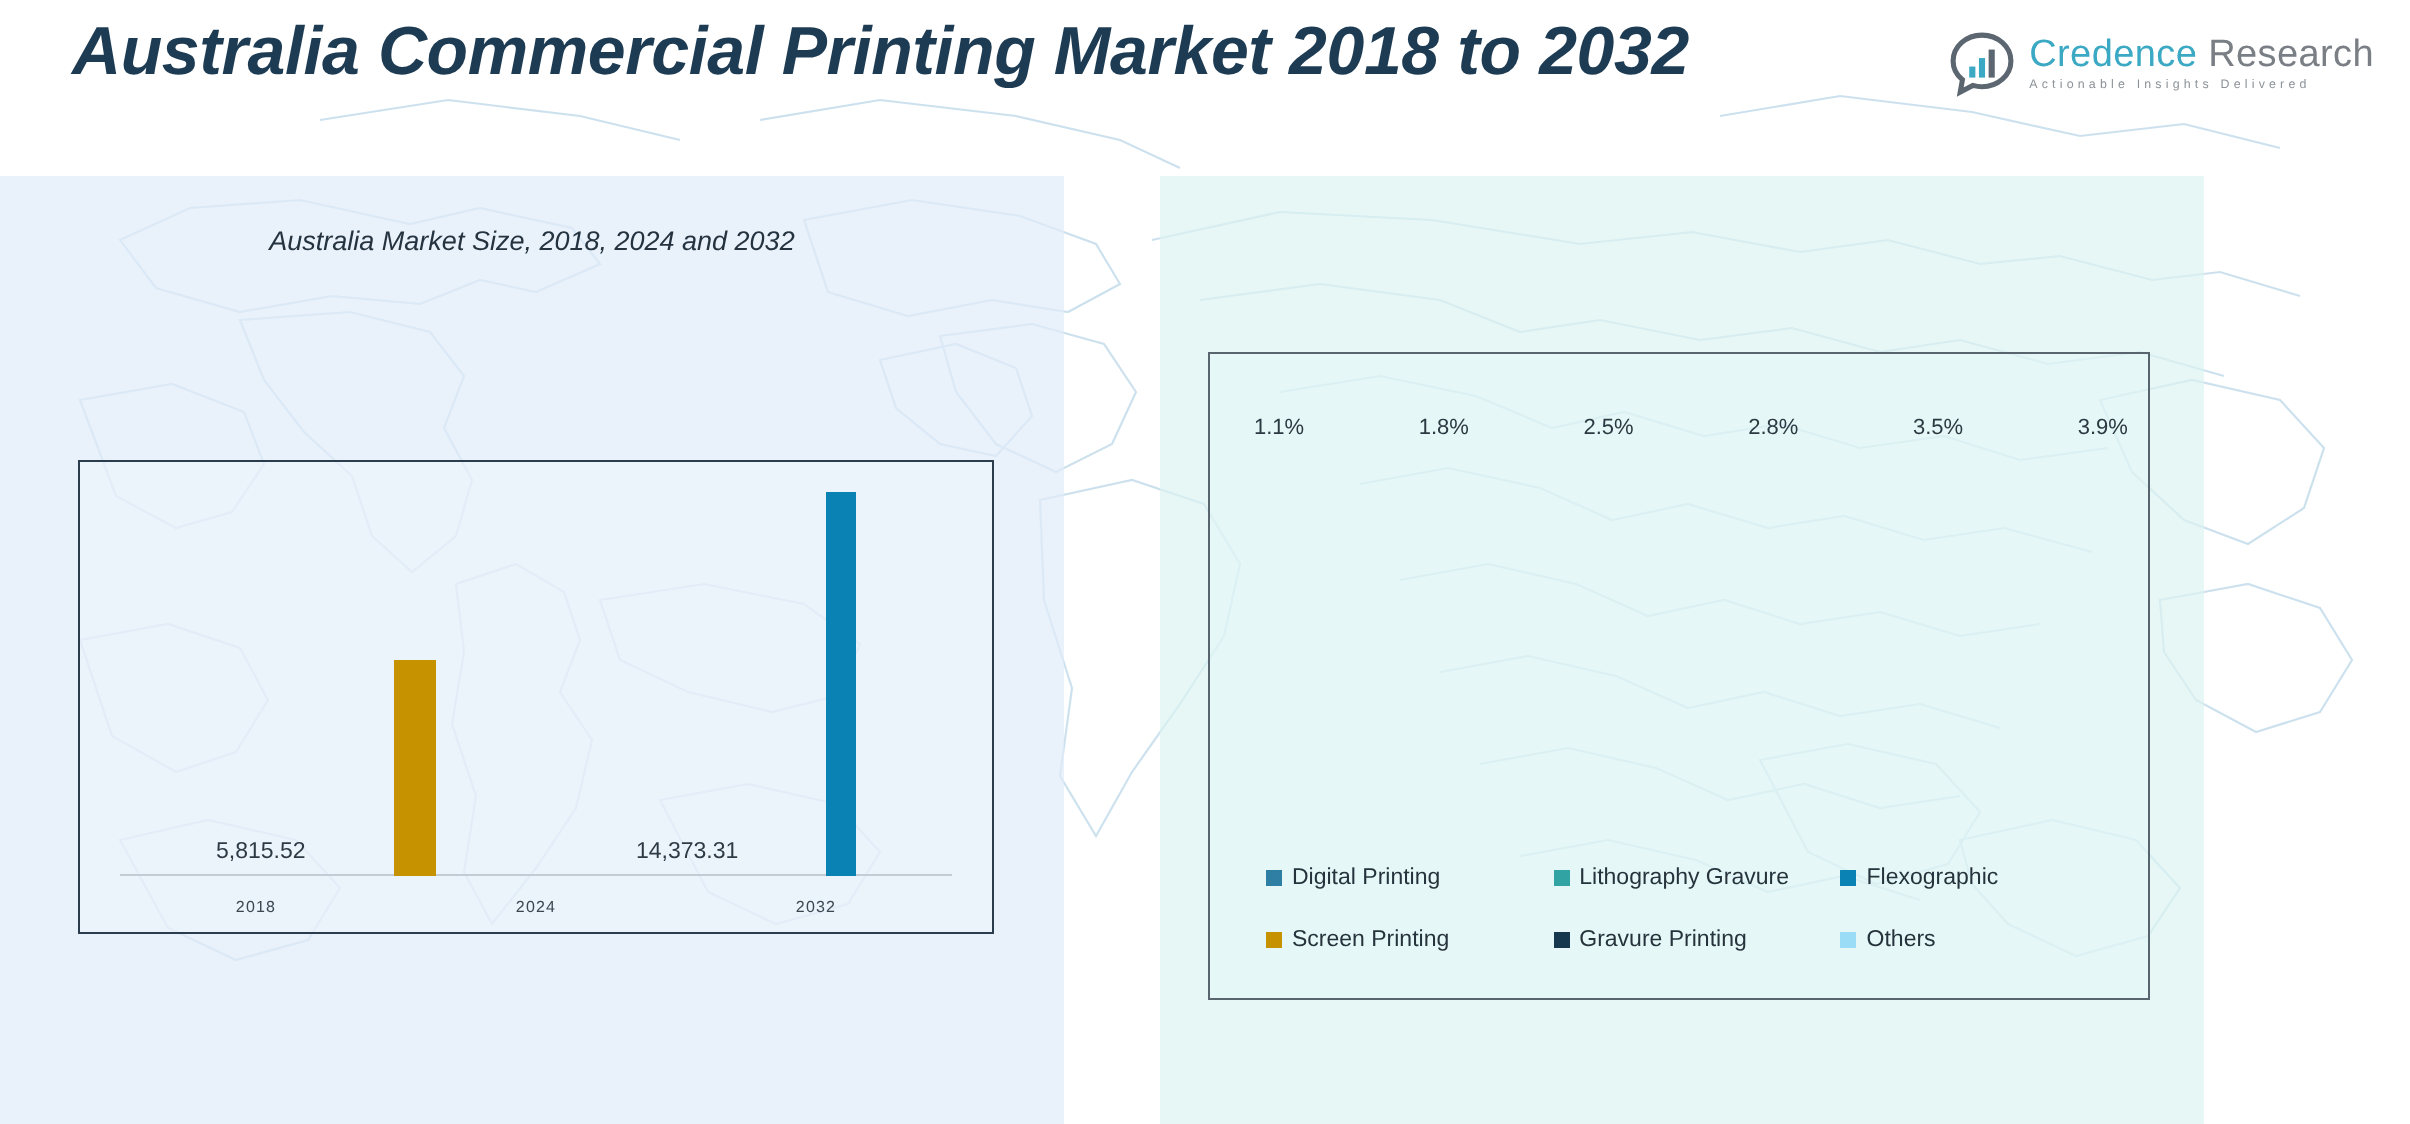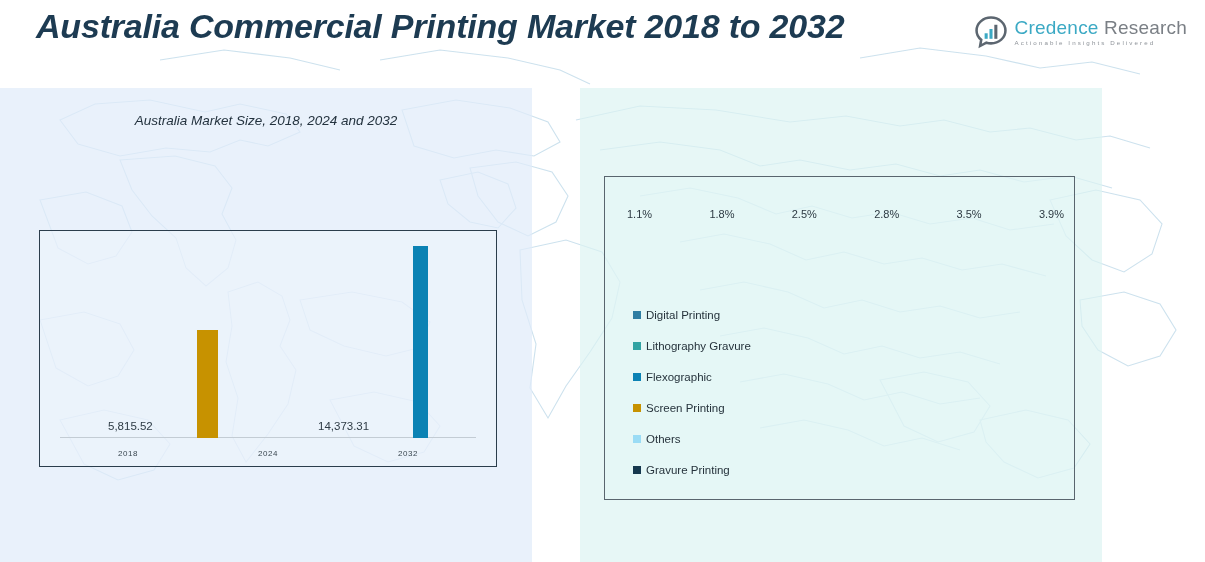--- a/index.html
+++ b/index.html
@@ -220,21 +220,20 @@
     color: #2c3942;
     margin-left: 8px;
     white-space: nowrap;
   }
   .legend {
     position: absolute;
     left: 28px; right: 10px;
     bottom: 14px;
     display: flex;
     flex-wrap: wrap;
-    flex-direction: column;
   }
   .legend-item {
     width: 33.33%;
     display: flex;
     align-items: center;
     height: 31px;
     font-size: 11.5px;
     color: #26333c;
   }
   .legend-swatch {
@@ -362,23 +361,23 @@
       </div>
       <div class="legend-item">
         <span class="legend-swatch" style="background:#0b82b4;"></span>
         <span>Flexographic</span>
       </div>
       <div class="legend-item">
         <span class="legend-swatch" style="background:#c79200;"></span>
         <span>Screen Printing</span>
       </div>
       <div class="legend-item">
+        <span class="legend-swatch" style="background:#16384e;"></span>
+        <span>Gravure Printing</span>
+      </div>
+      <div class="legend-item">
         <span class="legend-swatch" style="background:#9adcf5;"></span>
         <span>Others</span>
       </div>
-      <div class="legend-item">
-        <span class="legend-swatch" style="background:#16384e;"></span>
-        <span>Gravure Printing</span>
-      </div>
     </div>
   </div>
 
 </div>
 
 </body></html>

